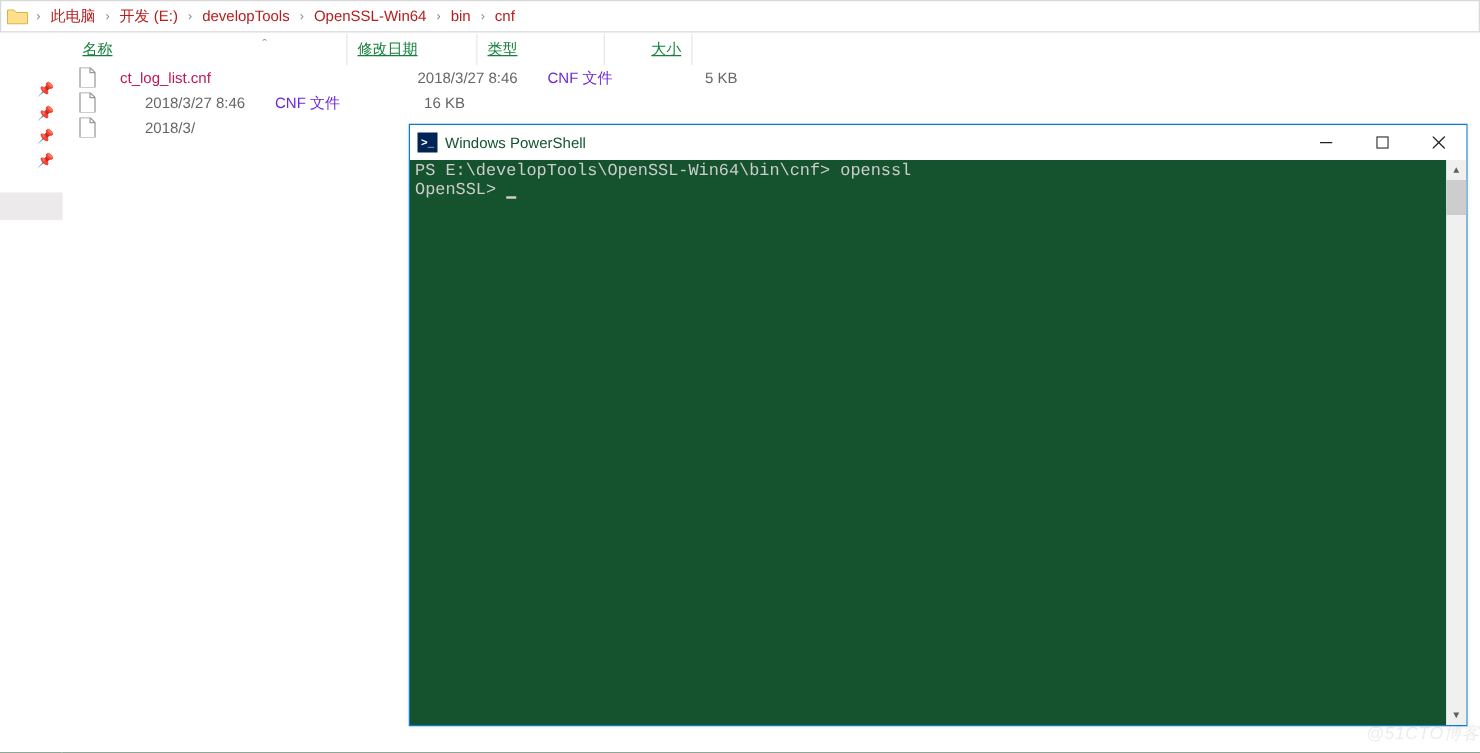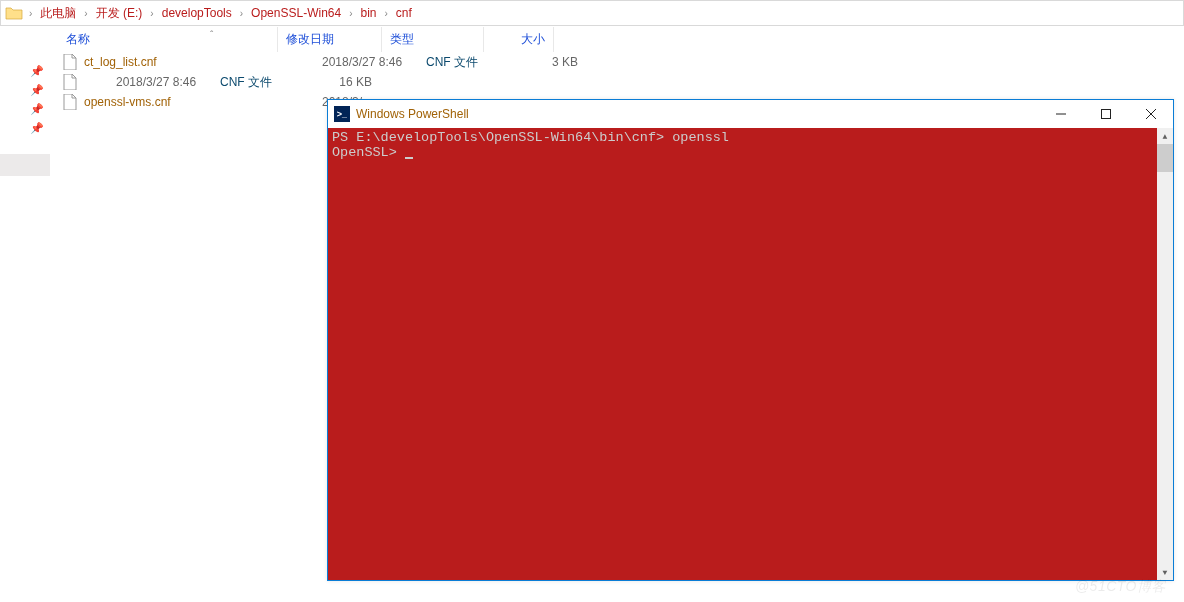--- a/index.html
+++ b/index.html
@@ -64,42 +64,43 @@
       color: #888;
     }
     .columns-header {
       display: flex;
       height: 26px;
       align-items: center;
     }
     .col {
       border-right: 1px solid #e8e8e8;
       padding: 4px 8px;
-      color: #1d4ed8;
+      color: #15803d;
       font-size: 12px;
+      text-decoration: underline;
     }
     .col-name { width: 228px; padding-left: 16px; }
     .col-date { width: 104px; }
     .col-type { width: 102px; }
     .col-size { width: 70px; text-align: right; }
     .file-row {
       display: flex;
       height: 20px;
       align-items: center;
       padding-left: 12px;
     }
     .file-icon {
       width: 16px; height: 16px;
       margin-right: 6px;
       display: inline-flex;
       align-items: center; justify-content: center;
     }
-    .file-name { width: 206px; color: #a16207; }
+    .file-name { width: 206px; color: #be185d; margin-left: 12px; }
     .file-date { width: 104px; color: #666; padding-left: 4px; margin-left: 28px;}
-    .file-type { width: 102px; color: #0c4a6e; padding-left: 4px;}
+    .file-type { width: 102px; color: #6d28d9; padding-left: 4px;}
     .file-size { width: 62px; color: #666; text-align: right; padding-right: 8px;}
     .selected-block {
       position: absolute;
       left: 0;
       top: 154px;
       width: 50px;
       height: 22px;
       background: #eceaea;
     }
     .powershell-window {
@@ -121,30 +122,30 @@
       align-items: center;
       padding-left: 6px;
     }
     .ps-icon {
       width: 16px; height: 16px;
       background: #012456;
       display: flex; align-items: center; justify-content: center;
       margin-right: 6px;
     }
     .ps-icon-text { color: #fff; font-size: 9px; font-weight: bold; }
-    .ps-title { flex: 1; color: #a16207; font-size: 12px; }
+    .ps-title { flex: 1; color: #14532d; font-size: 12px; }
     .ps-controls { display: flex; }
     .ps-btn {
       width: 45px; height: 28px;
       display: flex; align-items: center; justify-content: center;
       cursor: pointer;
     }
     .ps-content {
       flex: 1;
-      background: #b91c1c;
+      background: #14532d;
       color: #cccccc;
       font-family: "Consolas", "Courier New", monospace;
       font-size: 13.5px;
       padding: 2px 4px;
       position: relative;
       white-space: pre;
       line-height: 15px;
     }
     .ps-scrollbar {
       position: absolute;
@@ -164,21 +165,21 @@
     .sb-thumb { position: absolute; top: 0; left: 0; right: 0; height: 28px; background: #cdcdcd; }
     .cursor {
       display: inline-block;
       width: 8px; height: 2px;
       background: #ccc;
       vertical-align: bottom;
       margin-bottom: 1px;
     }
     .watermark {
       position: absolute;
-      right: 18px;
+      right: 0;
       bottom: 6px;
       color: rgba(0,0,0,0.08);
       font-size: 14px;
       font-style: italic;
       letter-spacing: 0.5px;
     }
   </style>
 </head>
 <body>
 
@@ -222,41 +223,40 @@
     <div class="file-row">
       <span class="file-icon">
         <svg width="14" height="16" viewBox="0 0 14 16">
             <path d="M1 0 h8 l4 4 v12 h-12 z" fill="#fff" stroke="#999" stroke-width="1"></path>
             <path d="M9 0 v4 h4" fill="none" stroke="#999" stroke-width="1"></path>
           </svg>
       </span>
       <span class="file-name">ct_log_list.cnf</span>
       <span class="file-date">2018/3/27 8:46</span>
       <span class="file-type">CNF 文件</span>
-      <span class="file-size">3 KB</span>
+      <span class="file-size">5 KB</span>
     </div>
     <div class="file-row">
       <span class="file-icon">
         <svg width="14" height="16" viewBox="0 0 14 16">
             <path d="M1 0 h8 l4 4 v12 h-12 z" fill="#fff" stroke="#999" stroke-width="1"></path>
             <path d="M9 0 v4 h4" fill="none" stroke="#999" stroke-width="1"></path>
           </svg>
       </span>
       <span class="file-date">2018/3/27 8:46</span>
       <span class="file-type">CNF 文件</span>
       <span class="file-size">16 KB</span>
     </div>
     <div class="file-row">
       <span class="file-icon">
         <svg width="14" height="16" viewBox="0 0 14 16">
             <path d="M1 0 h8 l4 4 v12 h-12 z" fill="#fff" stroke="#999" stroke-width="1"></path>
             <path d="M9 0 v4 h4" fill="none" stroke="#999" stroke-width="1"></path>
           </svg>
       </span>
-      <span class="file-name">openssl-vms.cnf</span>
       <span class="file-date">2018/3/</span>
       <span class="file-type"></span>
       <span class="file-size"></span>
     </div>
   </div>
 </div>
 
 <div class="selected-block"></div>
 
 <div class="powershell-window">

